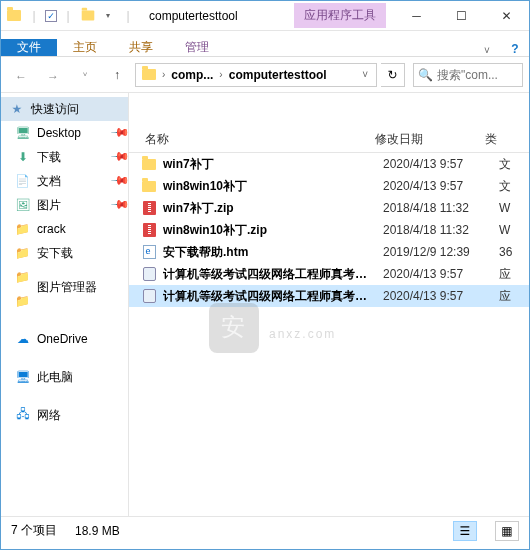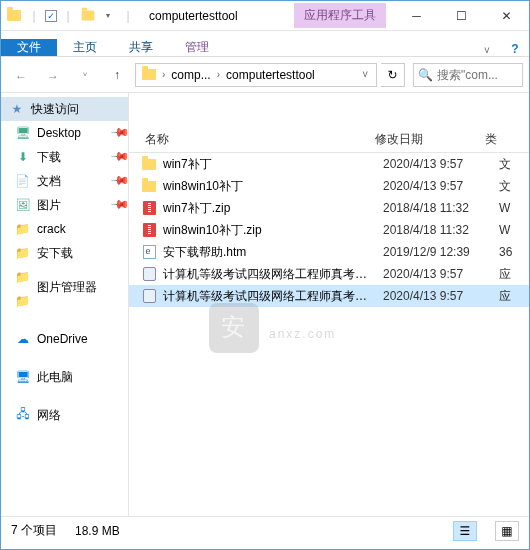--- a/index.html
+++ b/index.html
@@ -5,51 +5,51 @@
 *{box-sizing:border-box;margin:0;padding:0;font-family:"Microsoft YaHei","Segoe UI",sans-serif;font-size:12px;}
 body{width:530px;height:550px;background:#fff;border:1px solid #5a9fd4;overflow:hidden;position:relative;}
 .titlebar{height:30px;display:flex;align-items:center;background:#fff;border-bottom:1px solid #e5e5e5;}
 .qat{display:flex;align-items:center;padding:0 4px;gap:2px;}
 .qat-icon{width:18px;height:18px;display:flex;align-items:center;justify-content:center;}
 .title-text{flex:1;padding-left:8px;color:#000;}
 .ctxtab{background:#e8c8f0;color:#7a4a8a;padding:4px 10px;margin:0 8px;}
 .winbtns{display:flex;margin-left:auto;}
 .winbtn{width:45px;height:30px;display:flex;align-items:center;justify-content:center;color:#333;}
 .ribbon{height:26px;display:flex;align-items:flex-end;background:#fff;border-bottom:1px solid #ddd;}
-.ribbon-tab{padding:0 16px;display:flex;align-items:center;color:#0c4a6e;}
+.ribbon-tab{padding:0 16px;display:flex;align-items:center;color:#a16207;}
 .ribbon-tab.file{background:#1979ca;color:#fff;}
 .ribbon-tab.ctx{color:#7a4a8a;}
 .ribbon-spacer{flex:1;}
 .ribbon-help{width:28px;display:flex;align-items:center;justify-content:center;color:#1979ca;}
 .ribbon-expand{width:28px;display:flex;align-items:center;justify-content:center;}
 .addrbar{height:36px;display:flex;align-items:center;padding:4px 6px;gap:4px;background:#fff;border-bottom:1px solid #e5e5e5;}
 .navbtn{width:28px;height:26px;display:flex;align-items:center;justify-content:center;color:#888;border-radius:2px;}
 .navbtn.enabled{color:#333;}
 .addr{flex:1;height:24px;border:1px solid #ccc;display:flex;align-items:center;padding:0 2px;gap:2px;}
-.addr .crumb{padding:2px 4px;display:flex;align-items:center;gap:2px;}
+.addr .crumb{padding:2px 4px;display:flex;align-items:center;gap:2px;font-weight:bold;}
 .addr .sep{color:#666;font-size:10px;}
 .refresh{width:24px;height:24px;border:1px solid #ccc;border-left:none;display:flex;align-items:center;justify-content:center;}
 .search{width:110px;height:24px;border:1px solid #ccc;margin-left:4px;display:flex;align-items:center;padding:0 4px;gap:4px;color:#888;}
 .search input{border:none;outline:none;width:100%;font-size:12px;color:#888;}
 .body{display:flex;height:423px;}
 .nav{width:128px;border-right:1px solid #e5e5e5;overflow-y:auto;padding-top:4px;}
 .nav-item{display:flex;align-items:center;height:24px;padding-left:14px;gap:6px;}
 .nav-item.qa{background:#d8e6f2;font-weight:400;padding-left:8px;}
 .nav-item .ic{width:16px;height:16px;display:flex;align-items:center;justify-content:center;}
 .nav-sep{height:14px;}
 .content{flex:1;display:flex;flex-direction:column;margin-top:34px;}
 .headers{height:26px;display:flex;align-items:center;border-bottom:1px solid #e5e5e5;padding-left:8px;}
 .hcol{padding:0 8px;color:#333;}
 .hcol.name{width:230px;}
 .hcol.date{width:110px;}
 .files{flex:1;overflow:auto;position:relative;}
 .file-row{height:22px;display:flex;align-items:center;padding-left:12px;gap:6px;}
 .file-row.selected{background:#cce8ff;}
 .file-row .fic{width:16px;height:16px;display:flex;align-items:center;justify-content:center;}
-.file-row .fname{width:214px;overflow:hidden;text-overflow:ellipsis;white-space:nowrap;}
+.file-row .fname{width:214px;overflow:hidden;text-overflow:ellipsis;white-space:nowrap;font-weight:bold;}
 .file-row .fdate{width:110px;color:#333;}
 .file-row .ftype{width:20px;color:#333;}
 .watermark{position:absolute;top:150px;left:80px;font-size:38px;color:rgba(150,150,150,0.35);font-weight:300;letter-spacing:2px;pointer-events:none;}
 .watermark .logo{display:inline-block;width:50px;height:50px;border-radius:8px;background:rgba(150,150,150,0.3);vertical-align:middle;margin-right:10px;position:relative;}
 .watermark .logo::after{content:"安";position:absolute;top:8px;left:12px;font-size:24px;color:rgba(255,255,255,0.7);}
 .statusbar{height:28px;border-top:1px solid #e5e5e5;display:flex;align-items:center;padding:12px 10px;gap:18px;background:#fff;}
 .status-spacer{flex:1;}
 .viewbtn{width:24px;height:20px;border:1px solid #ccc;display:flex;align-items:center;justify-content:center;}
 .viewbtn.active{background:#cce8ff;border-color:#99d1ff;}
 .folder-icon{width:14px;height:11px;background:#ffd96a;border-radius:1px;position:relative;}

